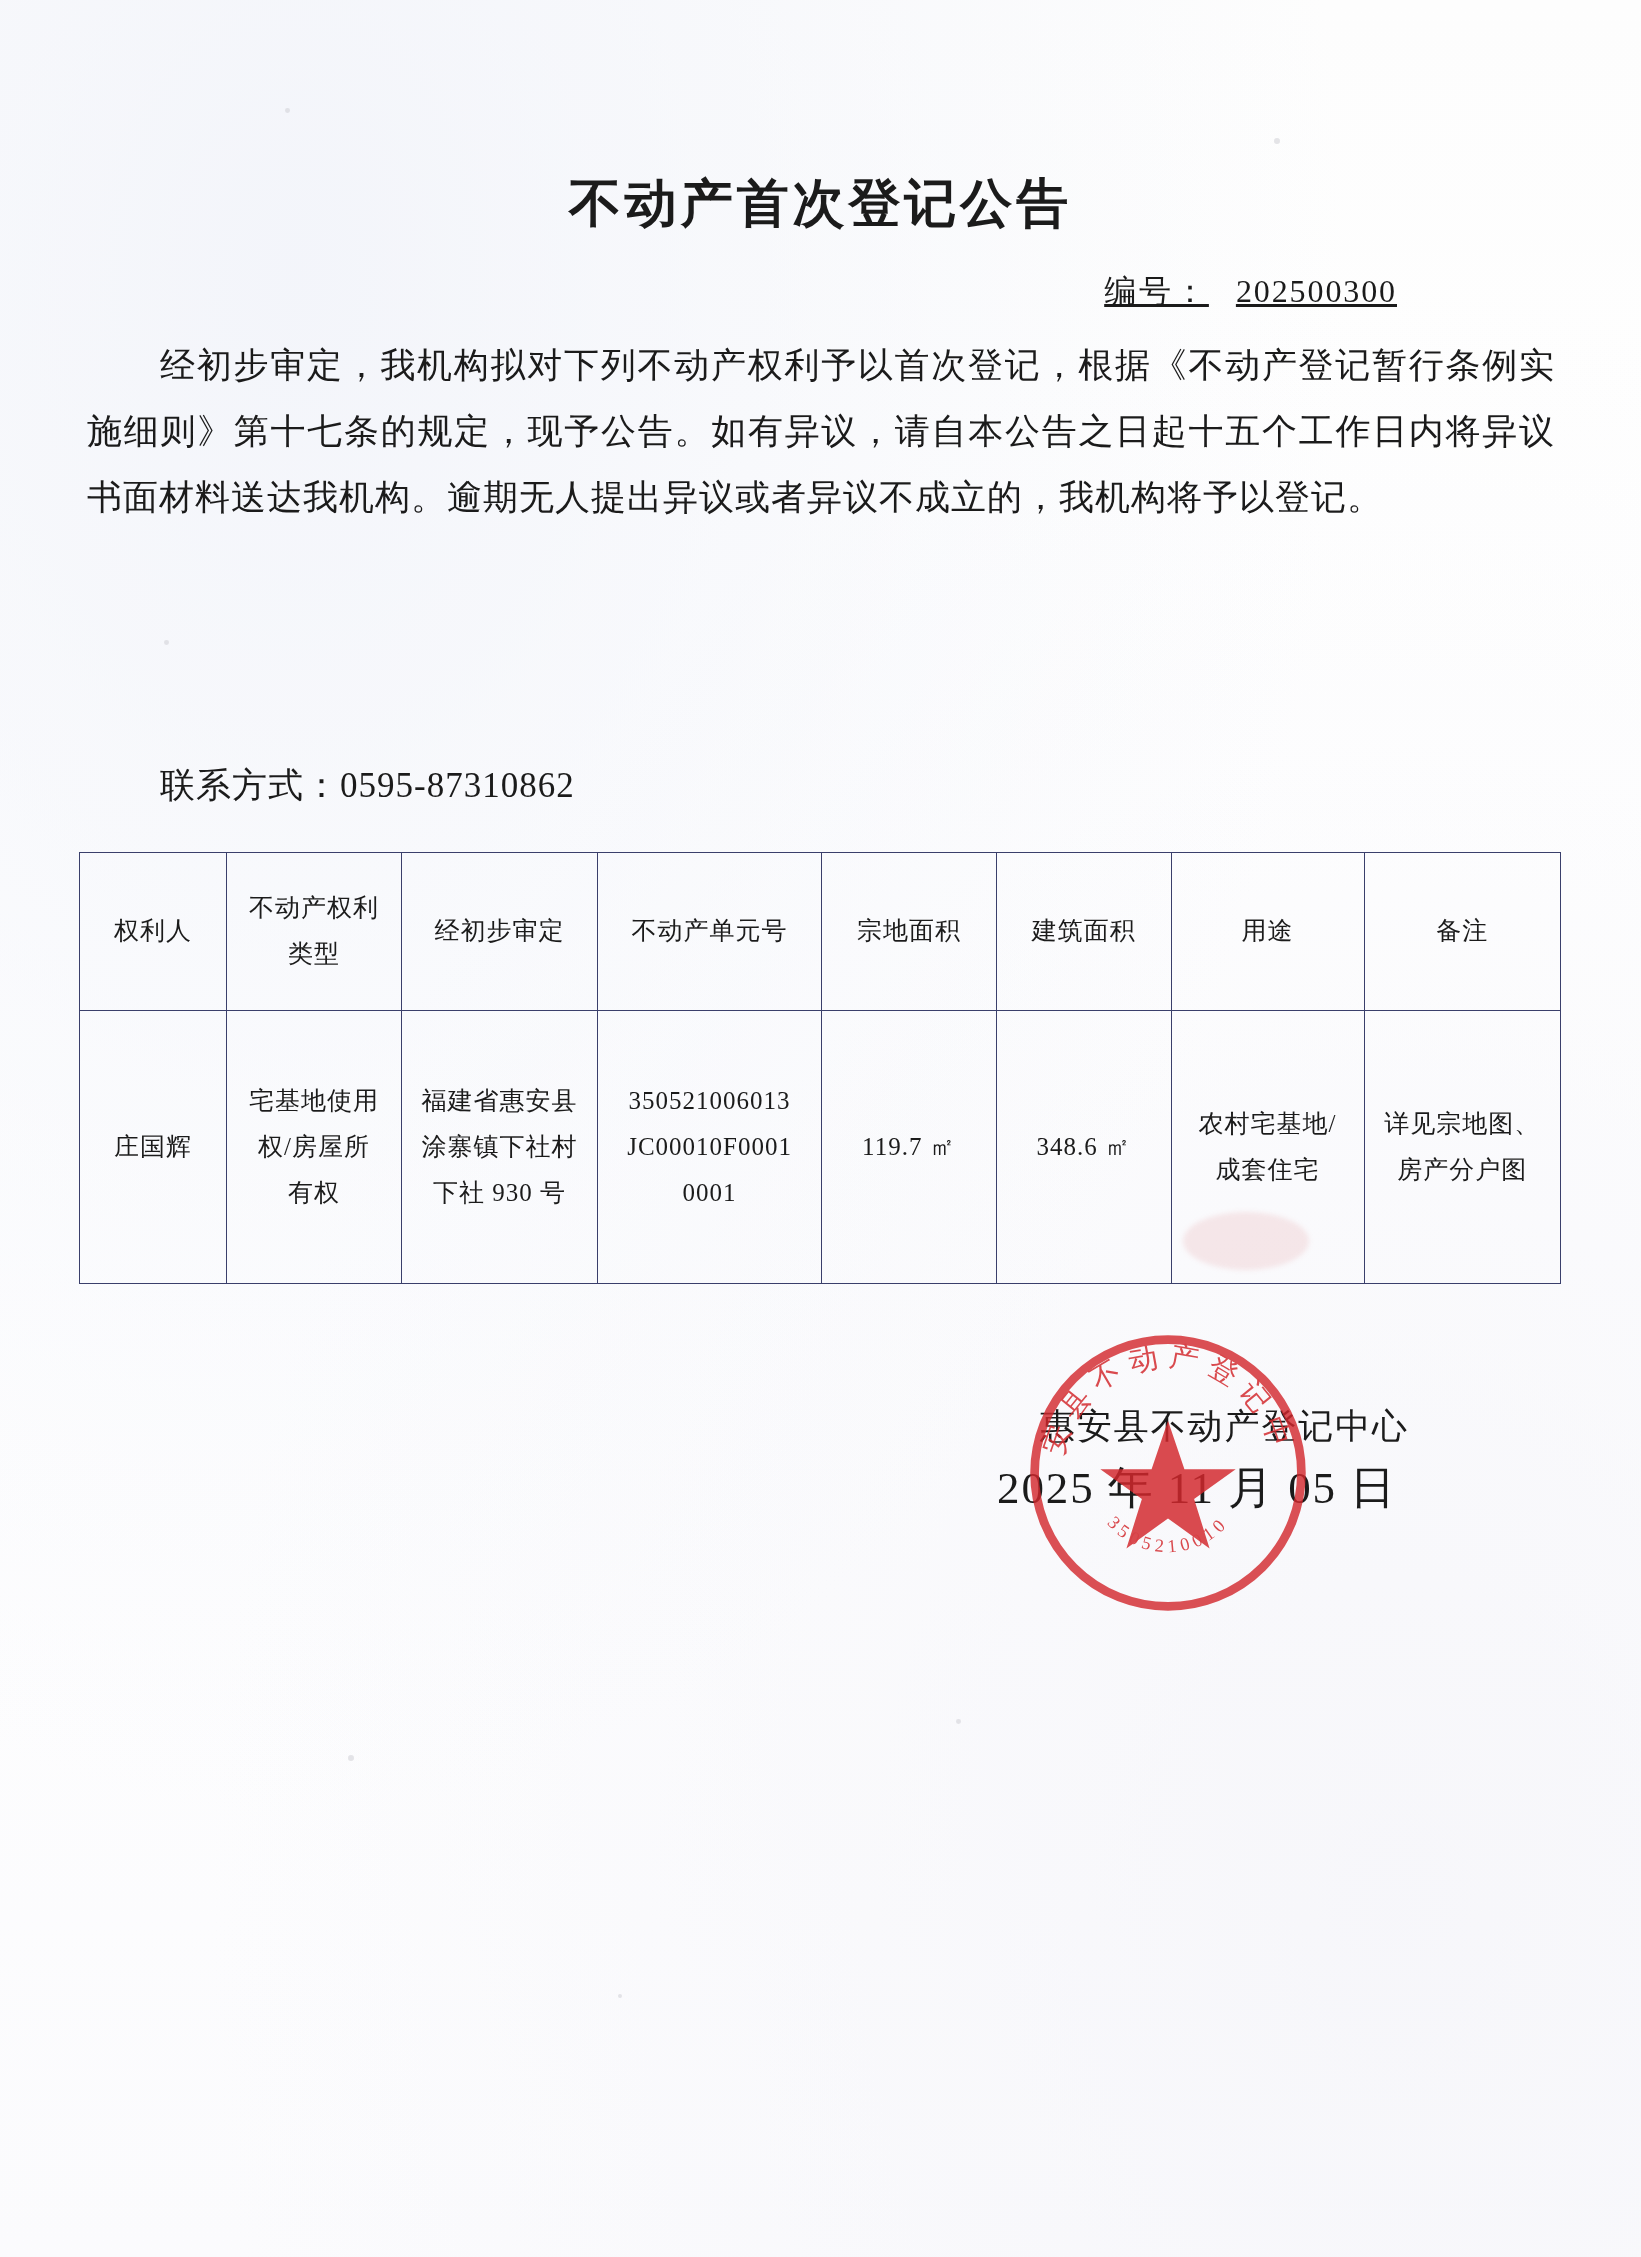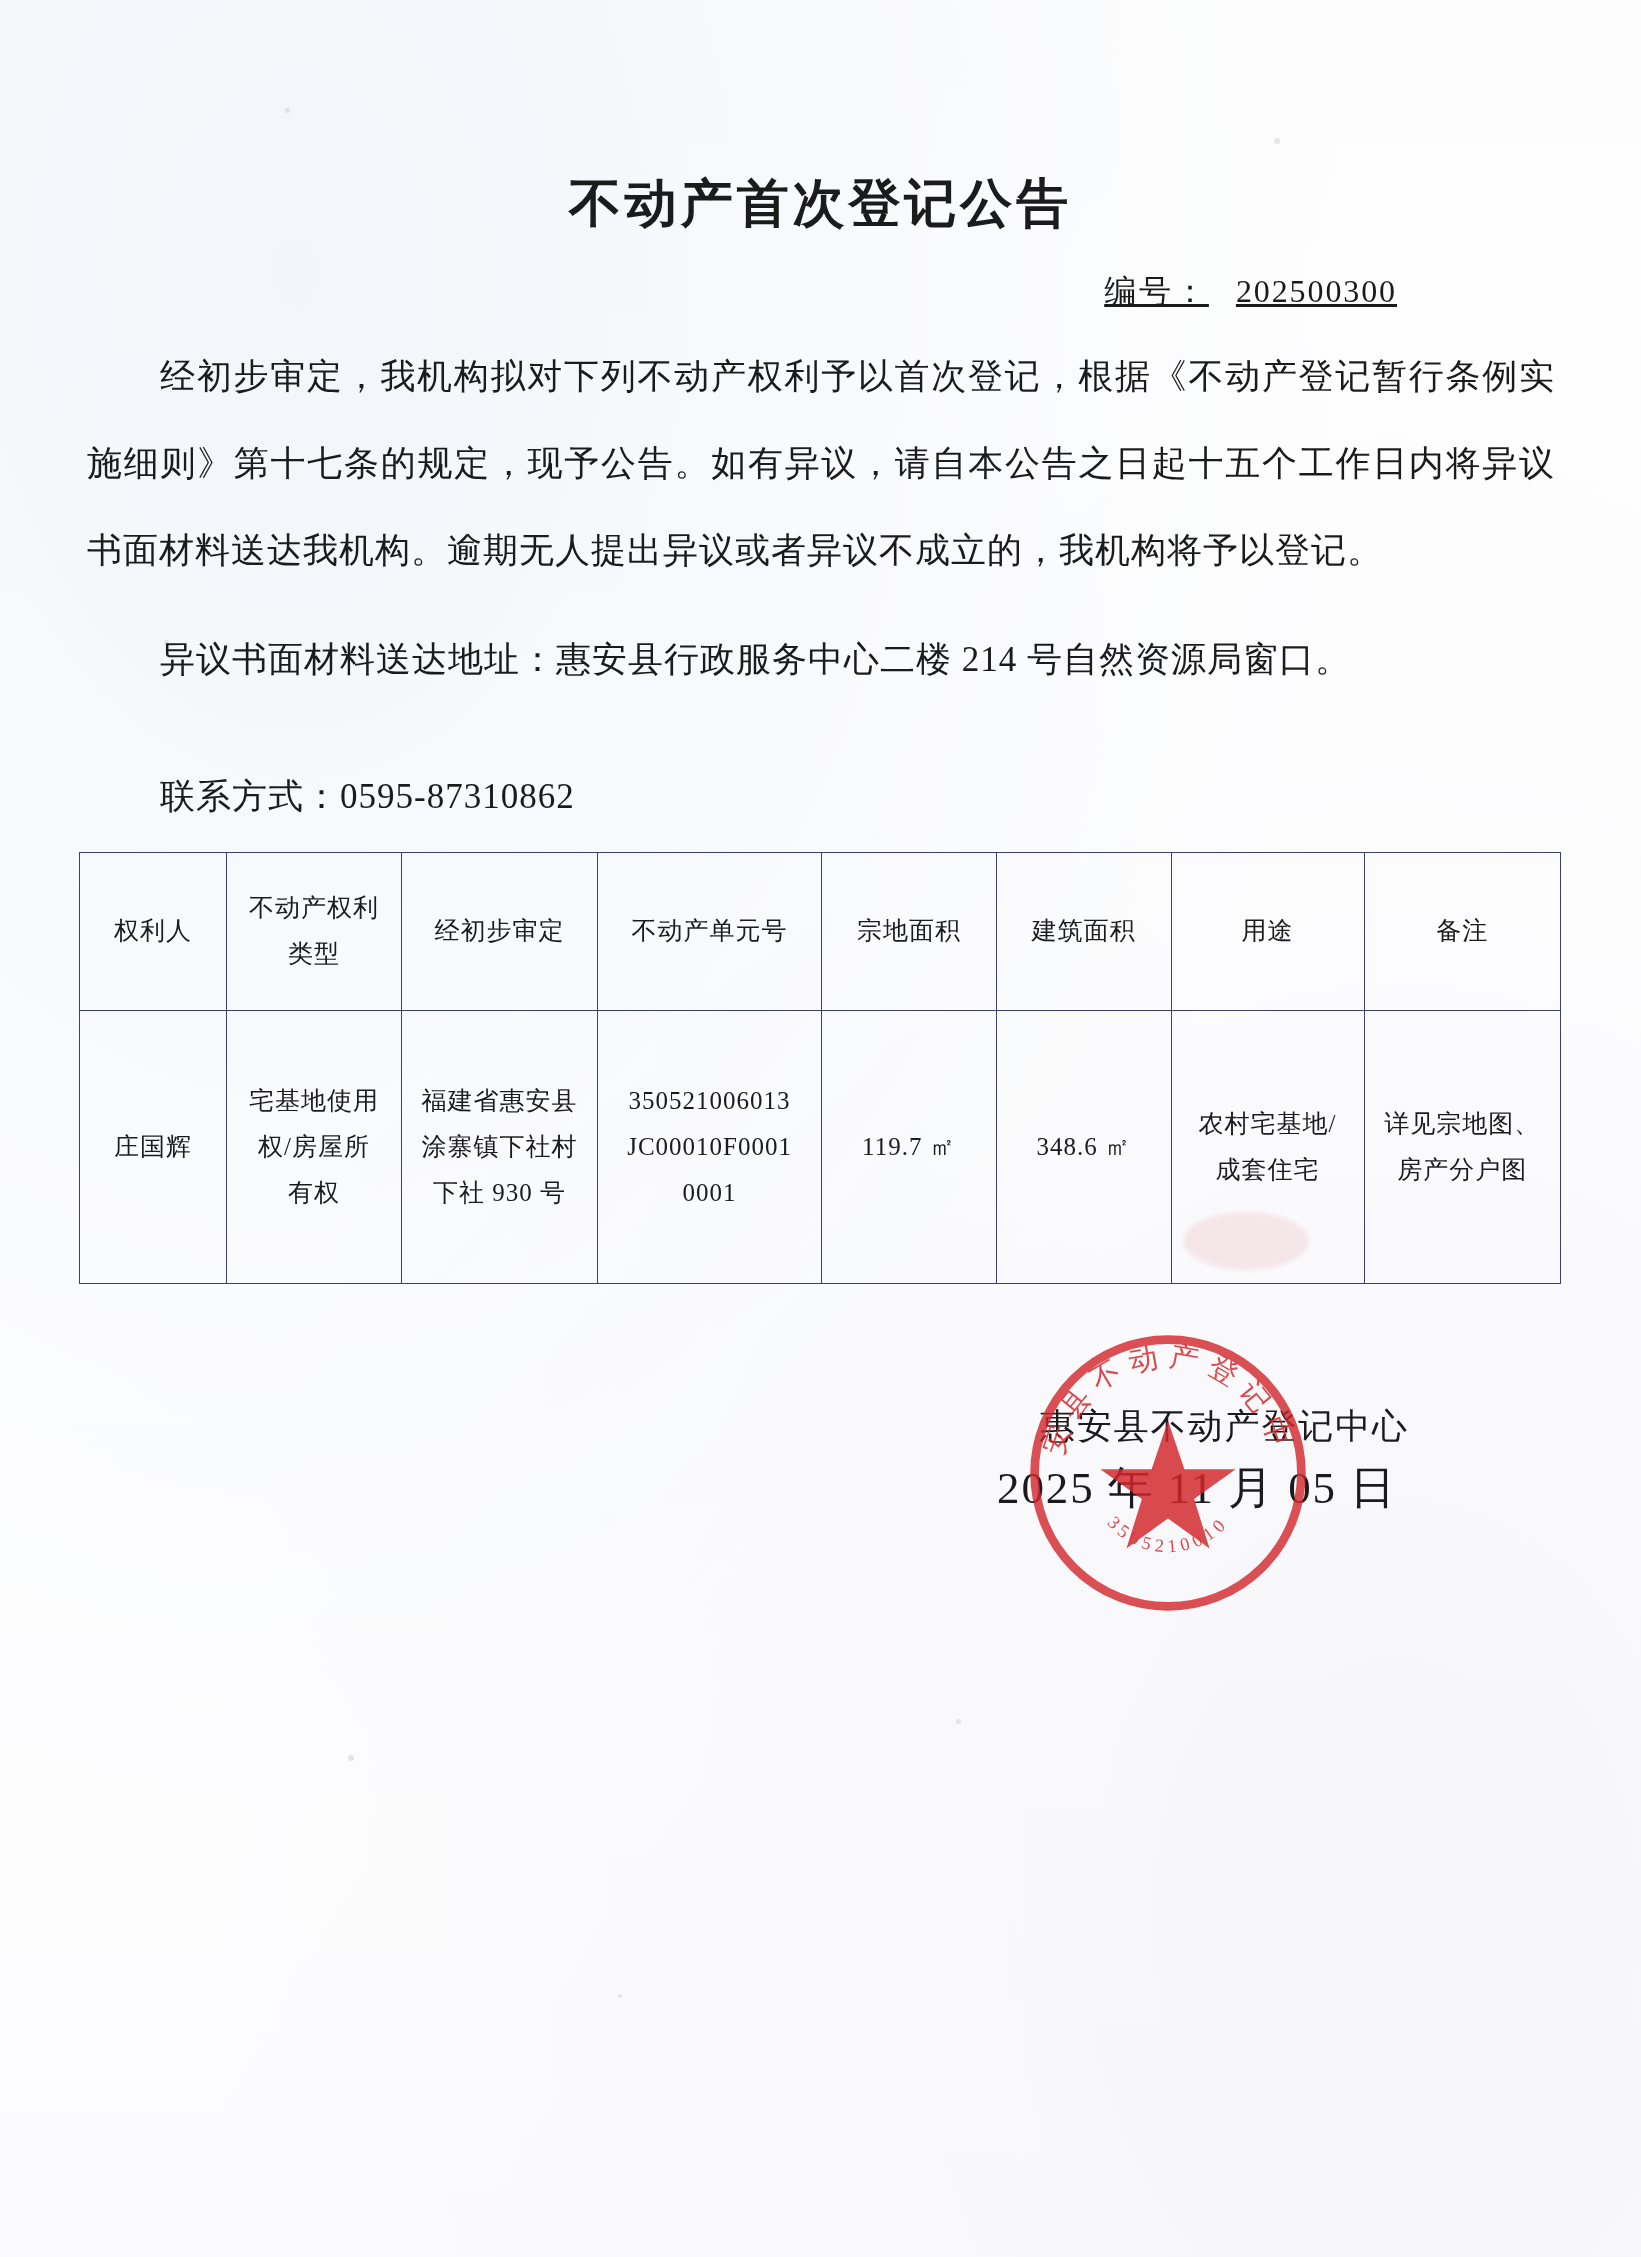--- a/index.html
+++ b/index.html
@@ -57,21 +57,21 @@
     text-decoration: underline;
   }
   .doc-number .num-label { letter-spacing: 2.9px; }
   .doc-number .num-value { margin-left: 27px; font-family: "Liberation Serif", serif; }
 
   .para {
     position: absolute;
     left: 87px;
     width: 1468px;
     font-size: 35px;
-    line-height: 87px;
+    line-height: 66px;
     text-align: justify;
     text-justify: inter-ideograph;
     letter-spacing: 1px;
   }
   #para1 { top: 333px; text-indent: 73px; }
   #para2 { top: 616px; text-indent: 73px; }
   #para3 { top: 753px; text-indent: 73px; }
 
   
   .reg-table {
@@ -158,21 +158,20 @@
 
 <div class="content">
 
   <div class="doc-title">不动产首次登记公告</div>
 
   <div class="doc-number">
     <span class="num-label">编号：</span><span class="num-value">202500300</span>
   </div>
 
   <div class="para" id="para1">经初步审定，我机构拟对下列不动产权利予以首次登记，根据《不动产登记暂行条例实施细则》第十七条的规定，现予公告。如有异议，请自本公告之日起十五个工作日内将异议书面材料送达我机构。逾期无人提出异议或者异议不成立的，我机构将予以登记。</div>
-  <div class="para" id="para2">异议书面材料送达地址：惠安县行政服务中心二楼 214 号自然资源局窗口。</div>
   <div class="para" id="para3">联系方式：0595-87310862</div>
 
   <table class="reg-table">
     <thead>
       <tr>
         <td class="c0">
           <div class="cell-lines">
             <span>权利人</span>
           </div>
         </td>

